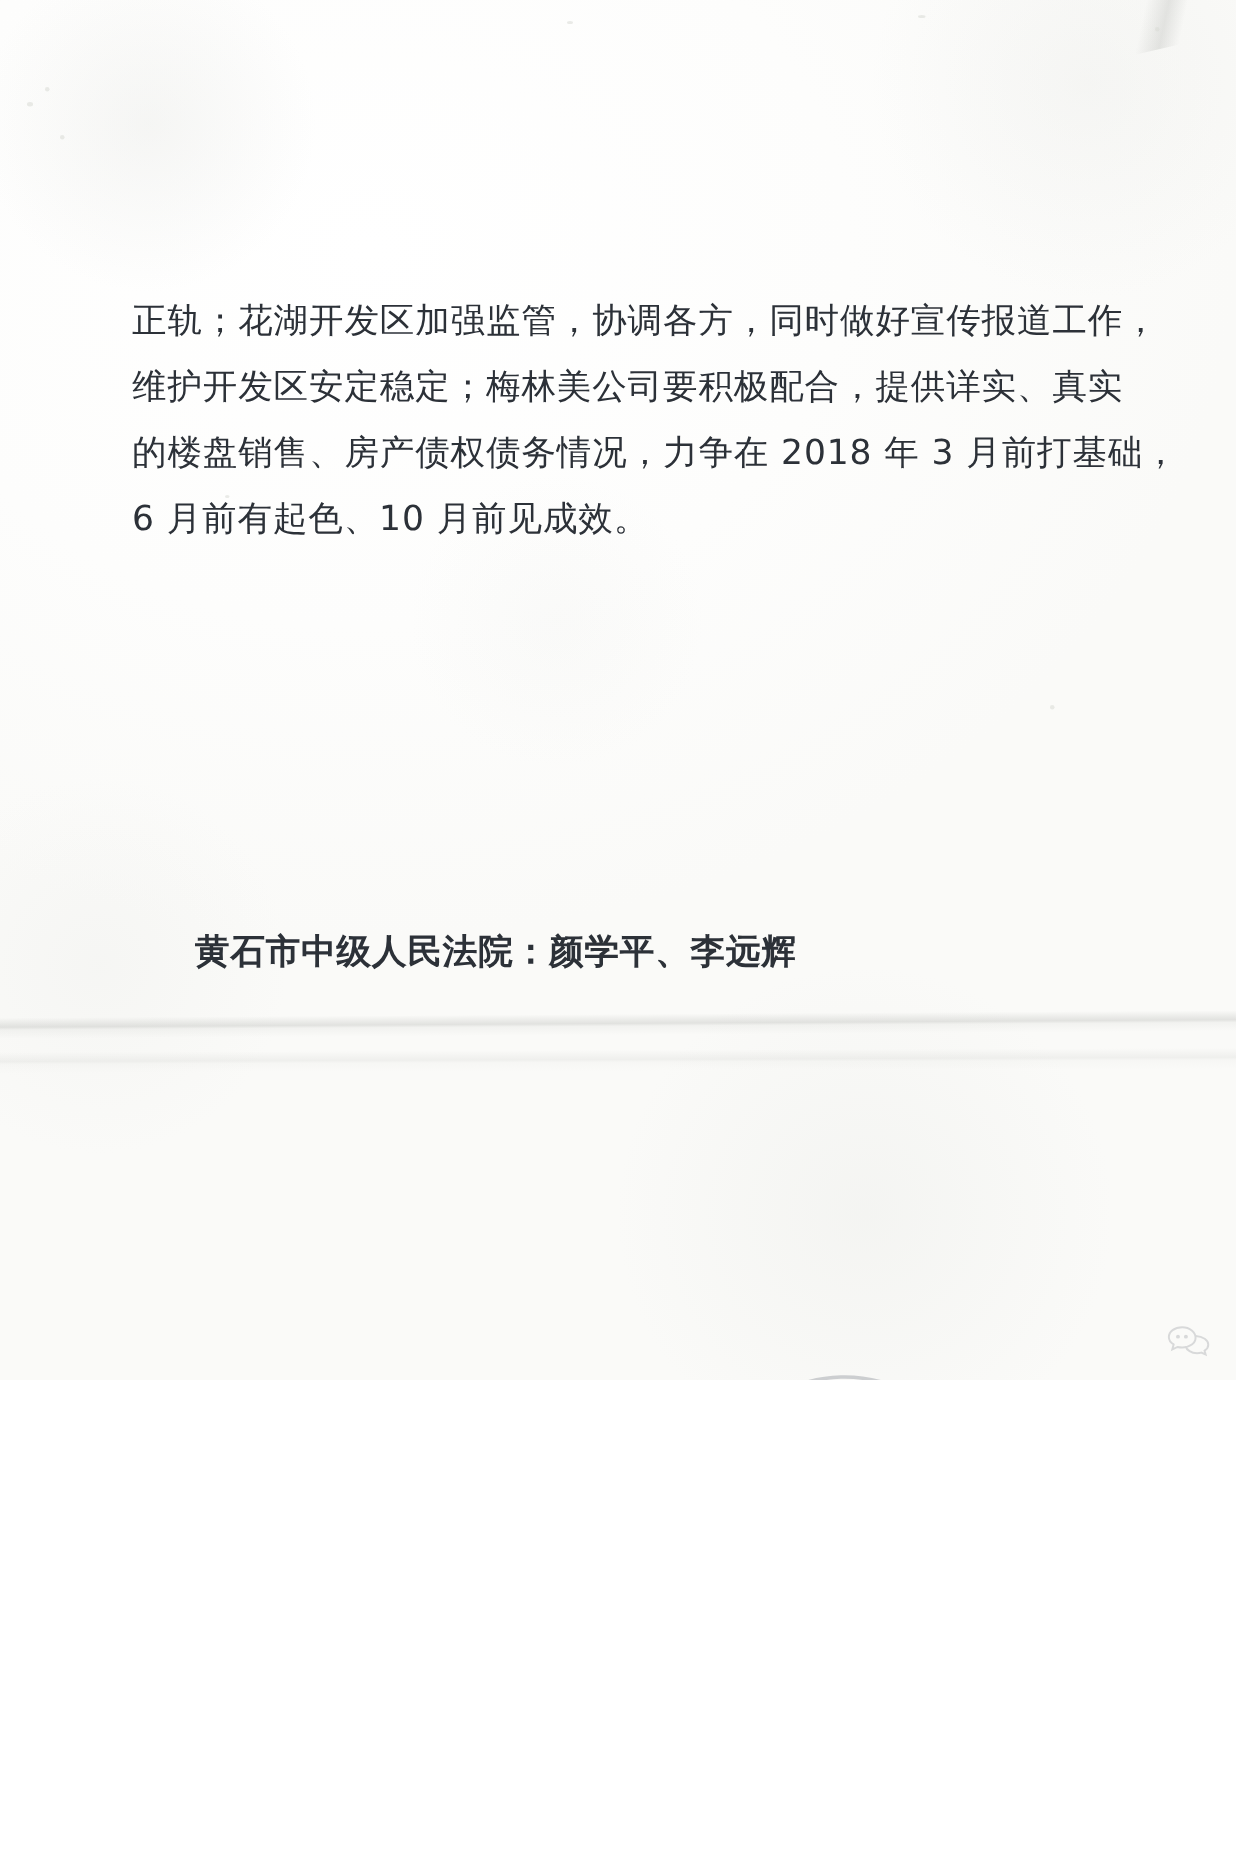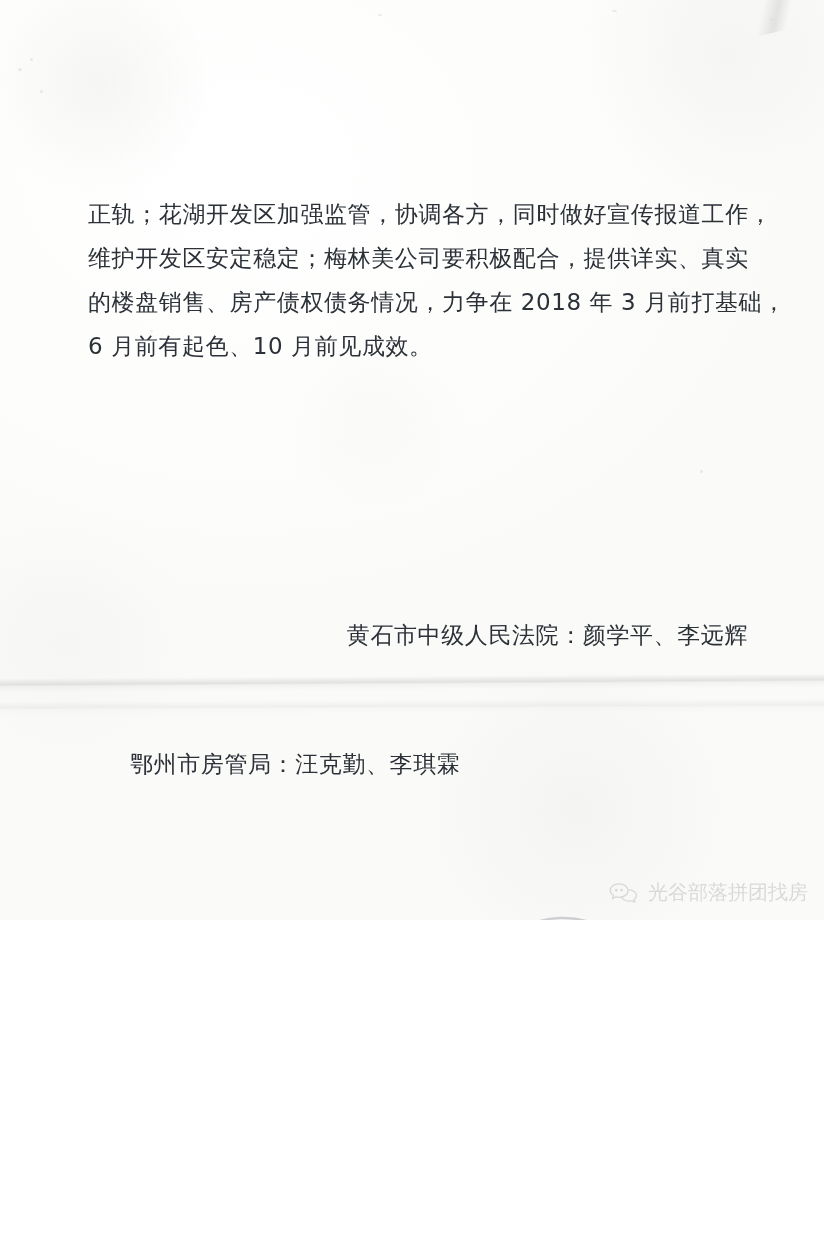--- a/index.html
+++ b/index.html
@@ -65,21 +65,21 @@
   .para-gap{height:14px;}
 
   
   #attendees{
     position:absolute;left:88px;width:660px;
     font-size:23px;line-height:43px;color:#2c3138;letter-spacing:.6px;
     white-space:pre;
   }
   #attendees .heading{font-weight:bold;letter-spacing:1.5px;padding-left:42px;}
   #attendees .row{padding-left:42px;}
-  #attendees .row.strong{font-weight:normal;text-align:right;}
+  #attendees .row.strong{font-weight:bold;}
 
   
   #date-line{
     position:absolute;left:452px;top:966px;
     font-size:28px;letter-spacing:3px;color:#2b3037;
     white-space:pre;
     z-index:5;
   }
 
   
@@ -127,21 +127,20 @@
   <div id="body-text">
     <div class="para">正轨；花湖开发区加强监管，协调各方，同时做好宣传报道工作，
 维护开发区安定稳定；梅林美公司要积极配合，提供详实、真实
 的楼盘销售、房产债权债务情况，力争在 2018 年 3 月前打基础，
 6 月前有起色、10 月前见成效。</div>
     <div class="para-gap"></div>
   </div>
 
   <div id="attendees" style="top:528px;">
     <div class="row strong">黄石市中级人民法院：颜学平、李远辉</div>
-    <div class="row">鄂州市房管局：汪克勤、李琪霖</div>
     
     
     
     
   </div>
 
   <div id="seal">
     <svg viewBox="0 0 222 200" xmlns="http://www.w3.org/2000/svg">
       <g fill="none" stroke="#8c9099" stroke-width="2.4">
         <circle cx="111" cy="100" r="92"></circle>
@@ -224,16 +223,15 @@
         <g fill="none" stroke="#8d9096" stroke-width="1.5">
           <path d="M11.5 3.2 C5.6 3.2 1.4 6.6 1.4 10.6 C1.4 12.9 2.8 14.9 5 16.2 L4 20 L8 18.1
                    C9.1 18.4 10.3 18.5 11.5 18.5 C17.4 18.5 21.6 15.1 21.6 11.1 C21.6 7.1 17.4 3.2 11.5 3.2 Z"></path>
           <path d="M21.8 9.8 C27.1 10.1 31.2 13 31.2 16.4 C31.2 18.2 30.1 19.8 28.4 20.9
                    L29.2 23.8 L25.9 22.4 C24.9 22.7 23.8 22.8 22.7 22.8 C18.4 22.8 14.8 20.5 14.1 17.5"></path>
         </g>
         <circle cx="8.3" cy="10.3" r="1.5" fill="#8d9096"></circle>
         <circle cx="14.3" cy="10.3" r="1.5" fill="#8d9096"></circle>
       </svg>
     </span>
-    <span class="wm-text">光谷部落拼团找房</span>
   </div>
 
 </div>
 
 </body></html>

